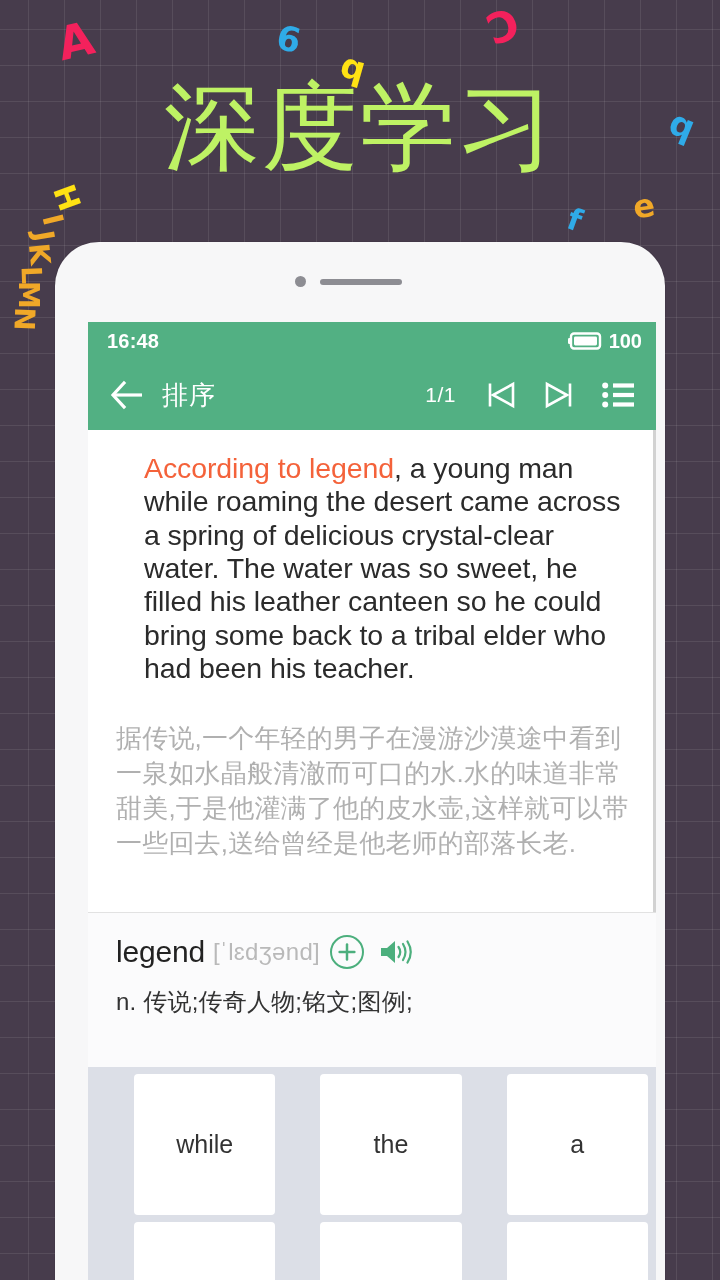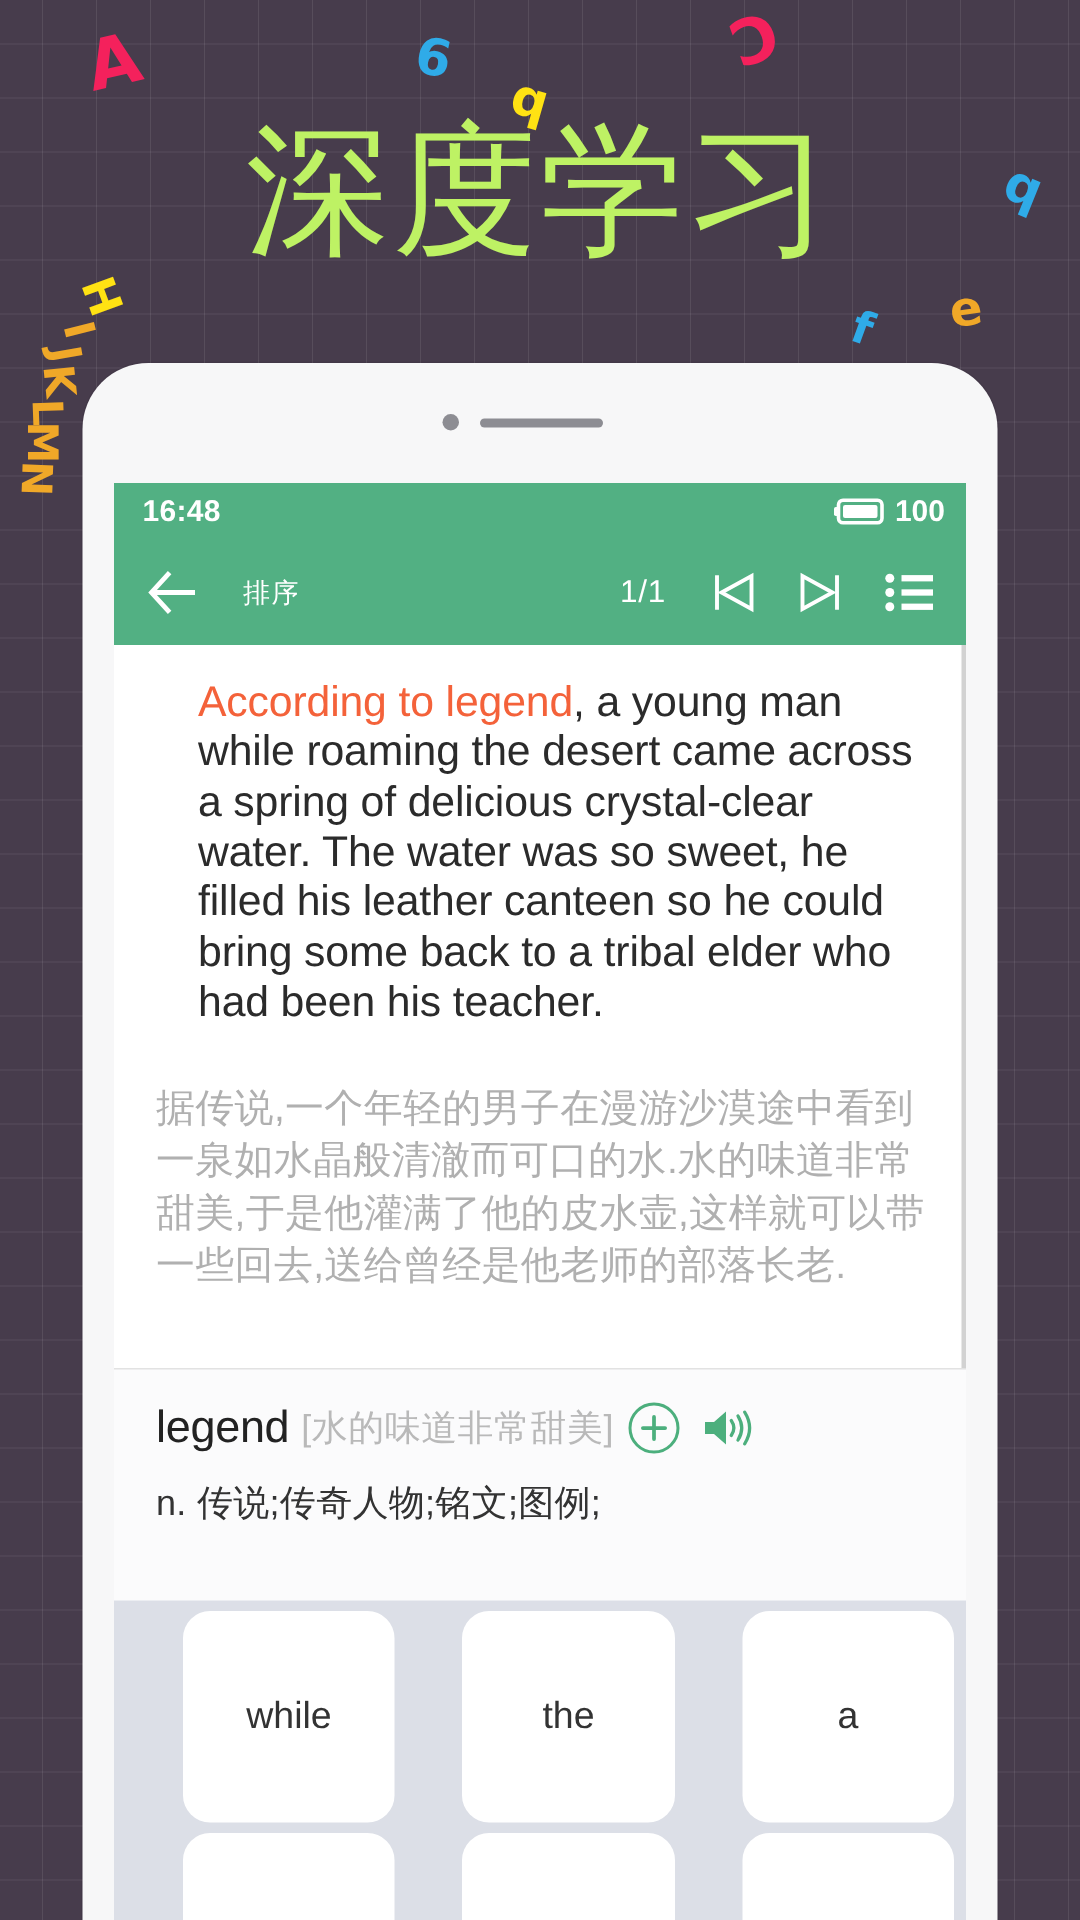--- a/index.html
+++ b/index.html
@@ -65,21 +65,21 @@
   }
   #phone-speaker{
     position:absolute; left:320px; top:279px;
     width:82px; height:6px; border-radius:3px;
     background:#8d8d93;
   }
 
   
   #app-screen{
     position:absolute;
-    left:76px; top:322px;
+    left:88px; top:322px;
     width:568px; height:958px;
     background:#ffffff;
     overflow:hidden;
     display:flex; flex-direction:column;
   }
 
   
   #status-bar{
     height:38px; flex:0 0 38px;
     background:#52b083;
@@ -100,21 +100,21 @@
   #app-bar{
     height:70px; flex:0 0 70px;
     background:#52b083;
     display:flex; align-items:center;
     padding:0 14px 0 16px;
     color:#fff;
     gap:0;
   }
   #back-button{ width:46px; height:46px; display:flex; align-items:center; justify-content:center; }
   #app-bar-title{
-    font-size:18px; font-weight:400; margin-left:24px; letter-spacing:1px;
+    font-size:26px; font-weight:400; margin-left:12px; letter-spacing:1px;
   }
   #page-counter{
     margin-left:auto; font-size:21px; letter-spacing:.5px; font-weight:400;
   }
   #prev-button,#next-button{
     width:54px; height:46px; display:flex; align-items:center; justify-content:center;
   }
   #prev-button{ margin-left:18px; }
   #next-button{ margin-left:4px; }
   #list-button{
@@ -189,21 +189,21 @@
     padding:7px 8px 0 8px;
     display:grid;
     grid-template-columns:repeat(3,1fr);
     grid-auto-rows:141px;
     gap:7px;
     align-content:start;
     overflow:hidden;
   }
   .word-tile{
     background:#fff;
-    border-radius:18px;
+    border-radius:4px;
     display:flex; align-items:center; justify-content:center;
     font-size:25px; color:#333; font-weight:400;margin-left:38px;
   }
 </style>
 </head>
 <body style="background: rgb(71, 60, 76);">
 
 <div id="promo-bg"></div>
 
 <div id="promo-letters">
@@ -283,21 +283,21 @@
 
   <div id="reading-pane">
     <div id="passage-english"><span id="passage-highlight" style="color: rgb(244, 98, 58);">According to legend</span><span id="passage-rest">, a young man while roaming the desert came across a spring of delicious crystal-clear water. The water was so sweet, he filled his leather canteen so he could bring some back to a tribal elder who had been his teacher.</span></div>
     <div id="passage-chinese">据传说,一个年轻的男子在漫游沙漠途中看到一泉如水晶般清澈而可口的水.水的味道非常甜美,于是他灌满了他的皮水壶,这样就可以带一些回去,送给曾经是他老师的部落长老.</div>
     <div id="scroll-track"></div>
   </div>
 
   <div id="dictionary-pane">
     <div id="dict-headword-row">
       <span id="dict-word">legend</span>
-      <span id="dict-phonetic">[水的味道非常甜美]</span>
+      <span id="dict-phonetic">[ˈlɛdʒənd]</span>
       <span id="dict-add-button">
         <svg width="20" height="20" viewBox="0 0 20 20">
           <line x1="10" y1="2.6" x2="10" y2="17.4" stroke="#4caf7d" stroke-width="2.5" stroke-linecap="round"></line>
           <line x1="2.6" y1="10" x2="17.4" y2="10" stroke="#4caf7d" stroke-width="2.5" stroke-linecap="round"></line>
         </svg>
       </span>
       <span id="dict-speak-button">
         <svg width="34" height="30" viewBox="0 0 34 30">
           <path d="M2 11 L8 11 L16 4 L16 26 L8 19 L2 19 Z" fill="#4caf7d"></path>
           <path d="M19.5 10 Q23 15 19.5 20" fill="none" stroke="#4caf7d" stroke-width="2.2" stroke-linecap="round"></path>

